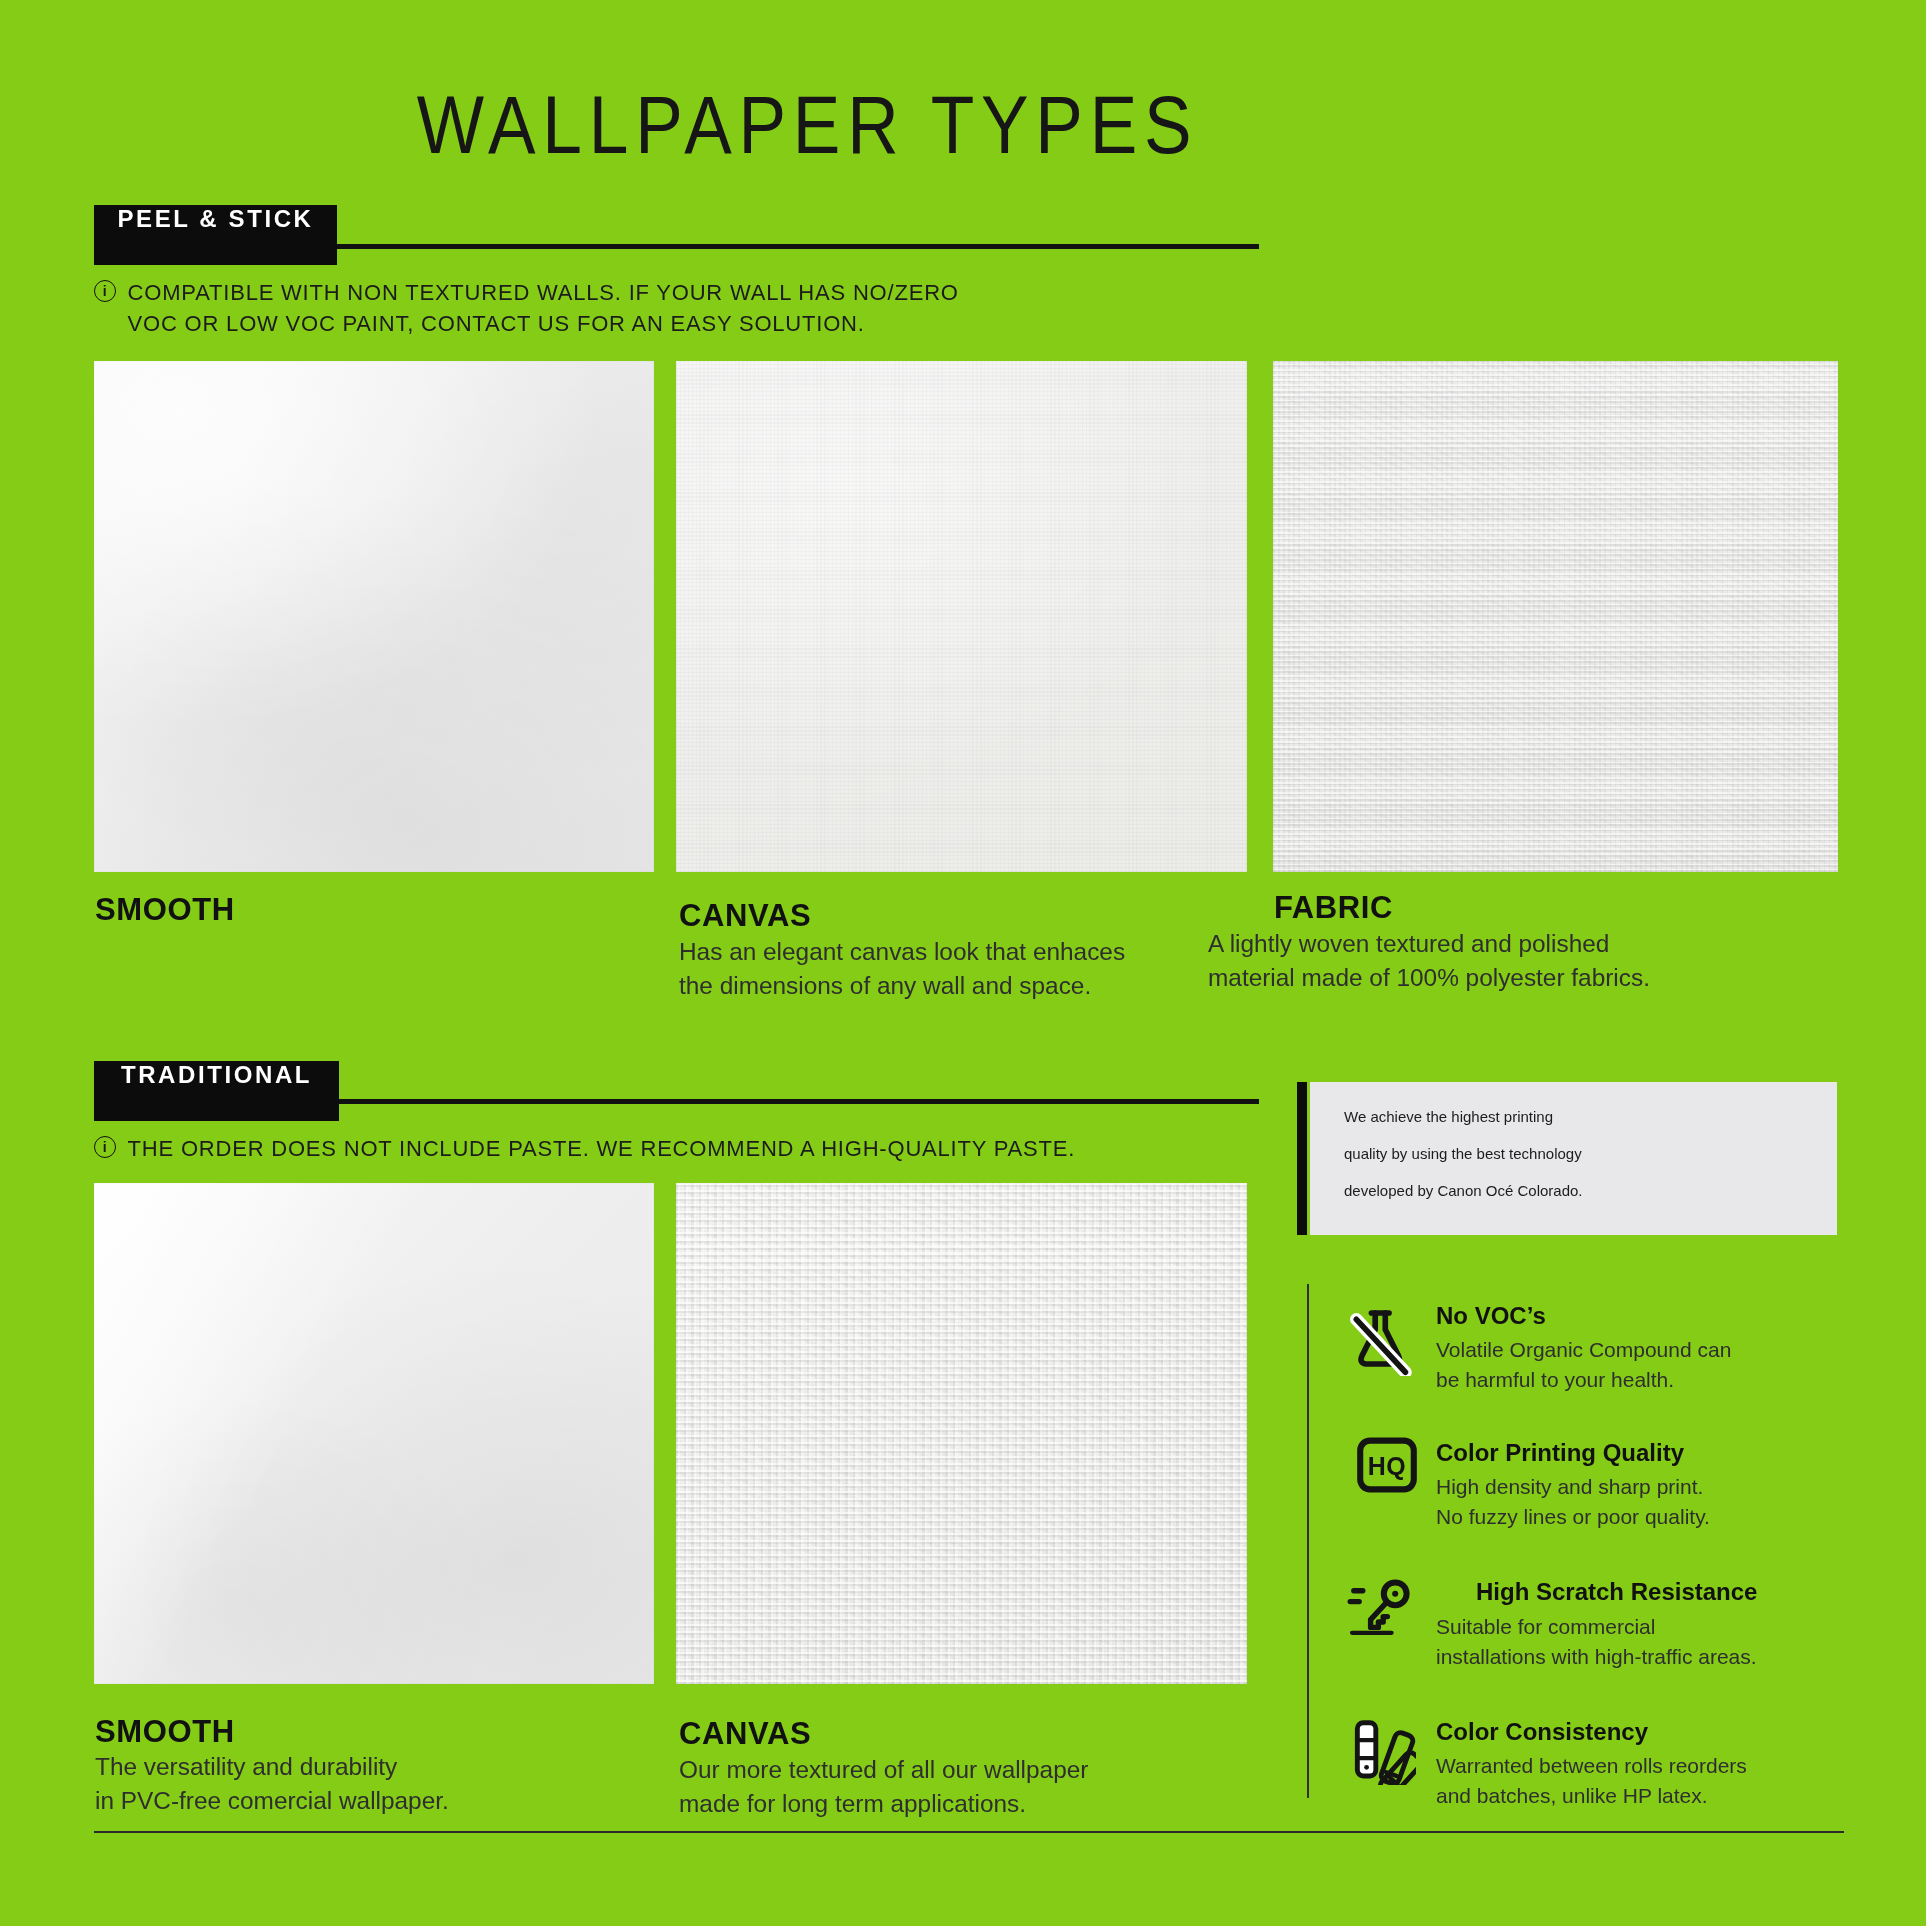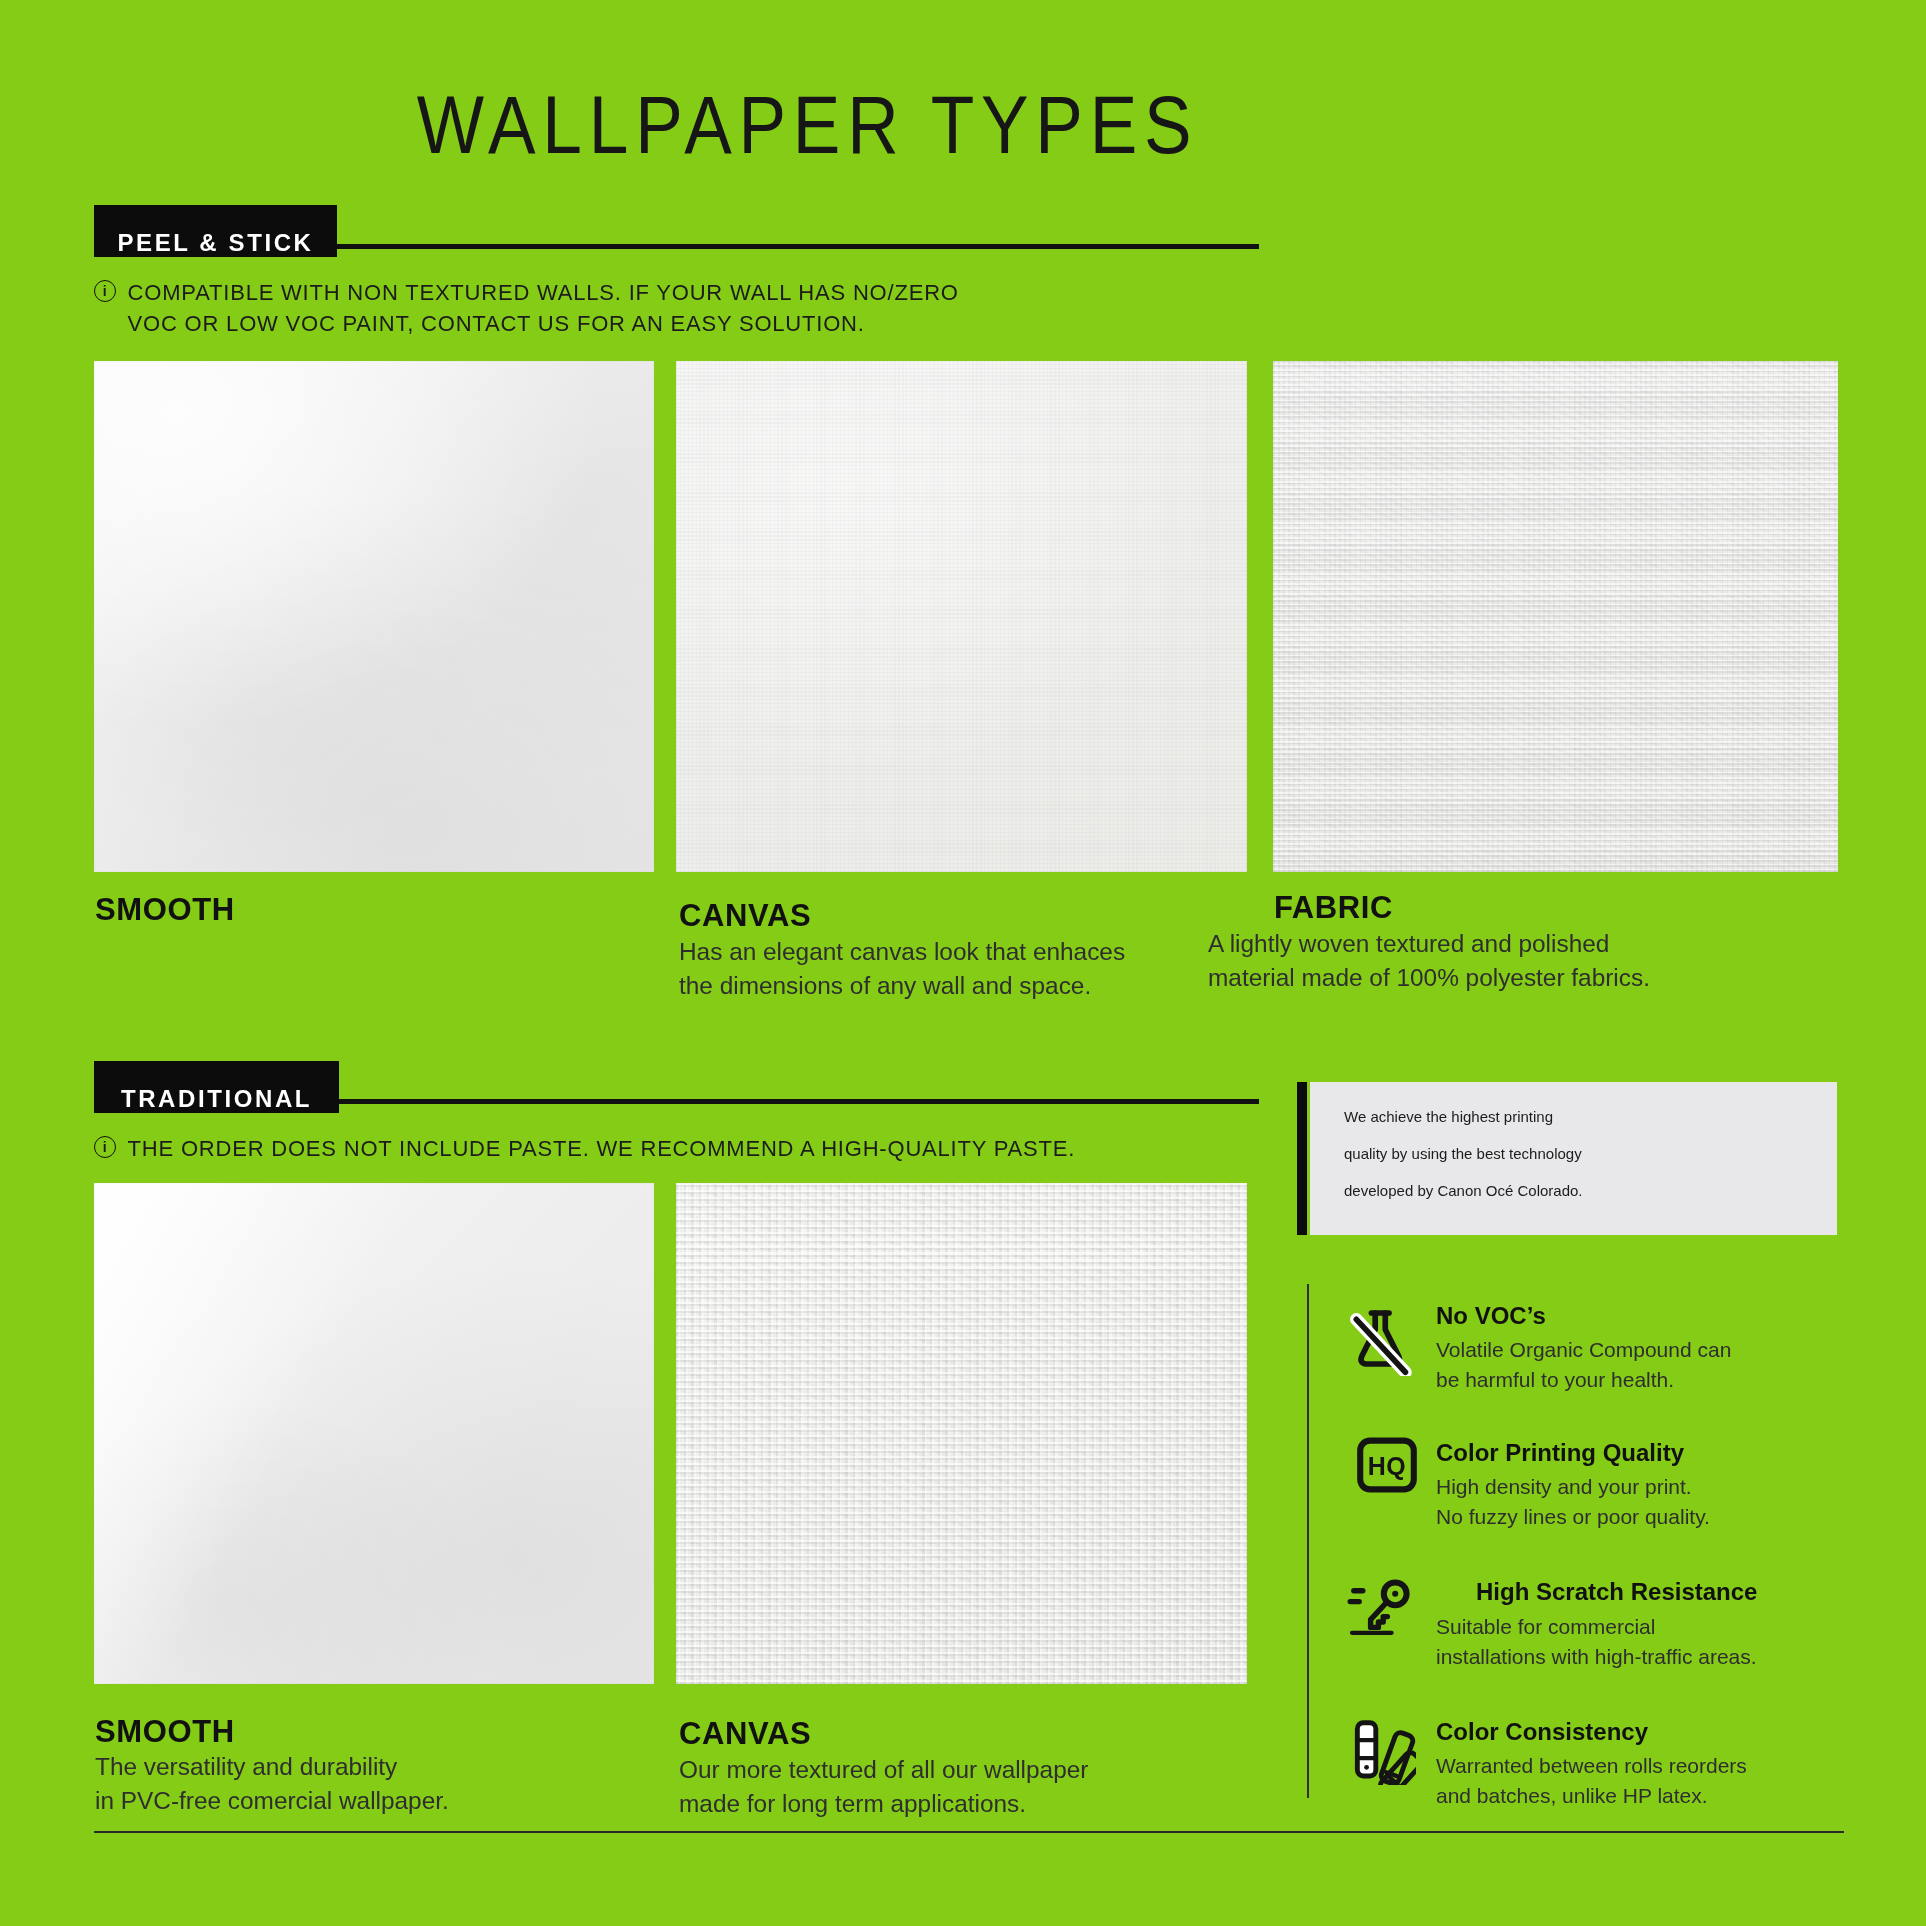--- a/index.html
+++ b/index.html
@@ -4,21 +4,21 @@
 <style>
   html,body{margin:0;padding:0;background:#ffffff;}
   .page{position:relative;width:1926px;height:1926px;background:#84cc16;overflow:hidden;
         font-family:"Liberation Sans",sans-serif;color:#141414;}
   .abs{position:absolute;}
   svg{display:block;}
 
   .title{width:1615px;text-align:center;font-size:81px;font-weight:500;letter-spacing:7.7px;
          transform:scaleX(0.88);transform-origin:50% 50%;white-space:nowrap;color:#161616;line-height:1;}
 
-  .section-box{background:#0c0c0c;color:#ffffff;height:52px;display:flex;align-items:flex-end;
+  .section-box{background:#0c0c0c;color:#ffffff;height:60px;display:flex;align-items:flex-start;
                justify-content:center;font-weight:700;font-size:24px;letter-spacing:2.6px;white-space:nowrap;z-index:2;}
   .rule{background:#111111;height:5.1px;z-index:1;}
 
   .note{display:flex;gap:11.6px;font-size:22px;letter-spacing:0.8px;line-height:31px;color:#1c1c1c;}
   .info-circle{flex:0 0 auto;width:20px;height:20px;border:1.9px solid #111;border-radius:50%;
                display:flex;align-items:center;justify-content:center;
                font-size:14px;font-weight:700;margin-top:3.2px;line-height:1;}
   .prelines{white-space:pre-line;}
 
   .sw-label{font-size:31px;font-weight:700;letter-spacing:0.6px;color:#111;line-height:1;}
@@ -131,21 +131,21 @@
   </svg>
   <div class="abs f-title" style="left:1436px;top:1303px;">No VOC’s</div>
   <div class="abs f-desc prelines" style="left:1436px;top:1335px;width:437px;">Volatile Organic Compound can
 be harmful to your health.</div>
 
   <svg class="abs" style="left:1356px;top:1437px;" width="62" height="56" viewBox="0 0 50 46">
     <rect x="3" y="3" width="44" height="40" rx="8" fill="none" stroke="#141414" stroke-width="5"></rect>
     <text x="25" y="31.5" text-anchor="middle" font-family="Liberation Sans, sans-serif" font-size="20.5" font-weight="700" fill="#141414" letter-spacing="0.5">HQ</text>
   </svg>
   <div class="abs f-title" style="left:1436px;top:1440px;">Color Printing Quality</div>
-  <div class="abs f-desc prelines" style="left:1436px;top:1472px;width:437px;">High density and your print.
+  <div class="abs f-desc prelines" style="left:1436px;top:1472px;width:437px;">High density and sharp print.
 No fuzzy lines or poor quality.</div>
 
   <svg class="abs" style="left:1346px;top:1575px;" width="72" height="64" viewBox="0 0 60 52">
     <g fill="none" stroke="#141414" stroke-linecap="round" stroke-linejoin="round">
       <circle cx="41" cy="15" r="9.5" stroke-width="5"></circle>
       <circle cx="41" cy="15" r="1.8" fill="#141414" stroke-width="1.5"></circle>
       <path d="M34 22 L20.5 36.5 V43 h6.5 v-4.5 H31 v-4.5 h3.5" stroke-width="4.5"></path>
       <path d="M6.5 12.5 h7.5 M3.5 21.5 h7.5" stroke-width="4.5"></path>
       <path d="M5 47.5 h33" stroke-width="3.5"></path>
     </g>

